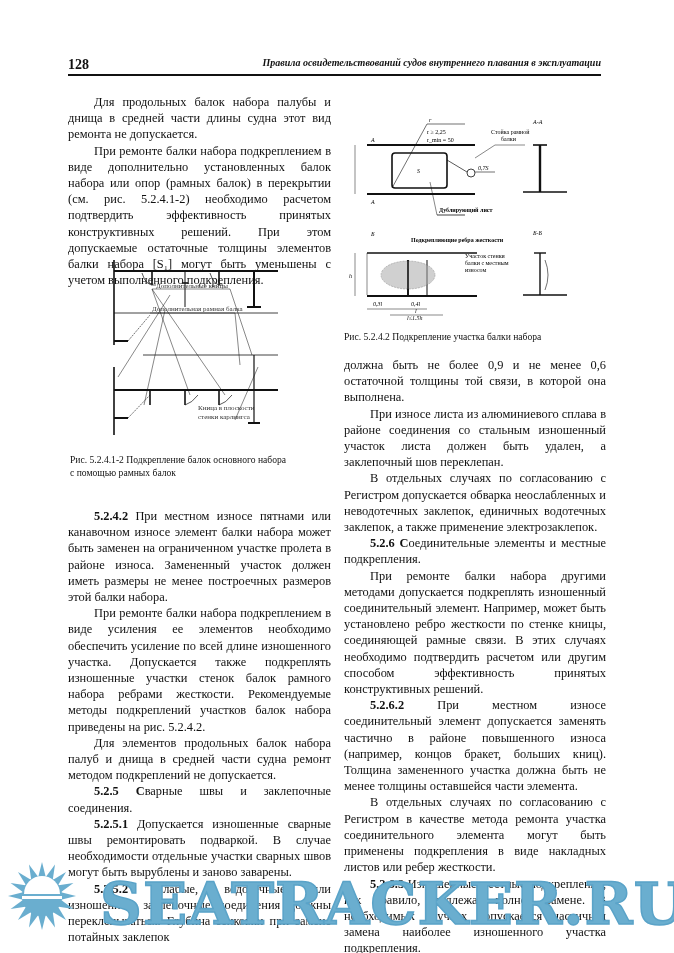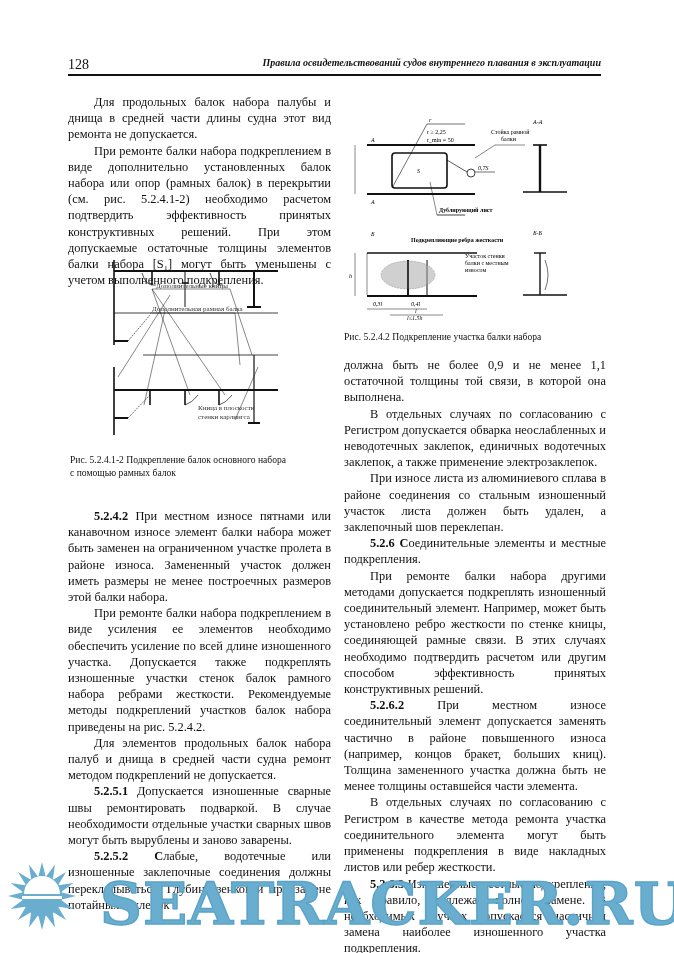--- a/index.html
+++ b/index.html
@@ -1,18 +1,18 @@
 <!DOCTYPE html>
 <html><head>
 <meta charset="utf-8">
 <style>
   html, body { margin:0; padding:0; background:#ffffff; }
   body { width:674px; height:953px; position:relative; overflow:hidden; font-family:"Liberation Serif", serif; color:#111; }
   .header { position:absolute; left:68px; top:56px; width:533px; height:18px; border-bottom:2px solid #111; }
-  .page-num { position:absolute; left:0; top:1px; font-size:14px; font-weight:normal; }
+  .page-num { position:absolute; left:0; top:1px; font-size:14px; font-weight:bold; }
   .running-title { position:absolute; right:0; top:1px; font-size:10px; font-style:italic; font-weight:bold; }
   .col { position:absolute; font-size:12.4px; line-height:16.2px; text-align:justify; }
   .col p { margin:0; text-indent:26px; }
   .col p b { font-weight:bold;margin-top:8px; }
   .left-top { left:68px; top:94px; width:263px; }
   .left-bottom { left:68px; top:508px; width:263px; }
   .right-bottom { left:344px; top:357px; width:262px; }
   .caption { position:absolute; font-size:9.6px; text-align:left; line-height:13px; }
   .cap1 { left:70px; top:453px; width:263px; }
   .cap2 { left:344px; top:330px; width:262px; }
@@ -144,28 +144,29 @@
   <text x="70" y="203" font-size="6" font-style="italic">l</text>
   <text x="62" y="210" font-size="6" font-style="italic">l≤1,5h</text>
 </svg>
 
 <div class="caption cap2">Рис. 5.2.4.2 Подкрепление участка балки набора</div>
 
 <div class="col left-bottom">
   <p><b>5.2.4.2</b><span> При местном износе пятнами или канавочном износе элемент балки набора может быть заменен на ограниченном участке пролета в районе износа. Замененный участок должен иметь размеры не менее построечных размеров этой балки набора.</span></p>
   <p><span>При ремонте балки набора подкреплением в виде усиления ее элементов необходимо обеспечить усиление по всей длине изношенного участка. Допускается также подкреплять изношенные участки стенок балок рамного набора ребрами жесткости. Рекомендуемые методы подкреплений участков балок набора приведены на рис. 5.2.4.2.</span></p>
   <p><span>Для элементов продольных балок набора палуб и днища в средней части судна ремонт методом подкреплений не допускается.</span></p>
+  <p><b>5.2.5 С</b><span>варные швы и заклепочные соединения.</span></p>
   <p><b>5.2.5.1</b><span> Допускается изношенные сварные швы ремонтировать подваркой. В случае необходимости отдельные участки сварных швов могут быть вырублены и заново заварены.</span></p>
   <p><b>5.2.5.2 С</b><span>лабые, водотечные или изношенные заклепочные соединения должны переклепываться. Глубина зенковки при замене потайных заклепок</span></p>
 </div>
 
 <div class="col right-bottom">
-  <p style="text-indent:0"><span>должна быть не более 0,9 и не менее 1,1 остаточной толщины той связи, в которой она выполнена.</span></p>
+  <p style="text-indent:0"><span>должна быть не более 0,9 и не менее 0,6 остаточной толщины той связи, в которой она выполнена.</span></p>
+  <p><span>При износе листа из алюминиевого сплава в районе соединения со стальным изношенный участок листа должен быть удален, а заклепочный шов переклепан.</span></p>
   <p><span>В отдельных случаях по согласованию с Регистром допускается обварка неослабленных и неводотечных заклепок, единичных водотечных заклепок, а также применение электрозаклепок.</span></p>
-  <p><span>При износе листа из алюминиевого сплава в районе соединения со стальным изношенный участок листа должен быть удален, а заклепочный шов переклепан.</span></p>
   <p><b>5.2.6 С</b><span>оединительные элементы и местные подкрепления.</span></p>
   <p><span>При ремонте балки набора другими методами допускается подкреплять изношенный соединительный элемент. Например, может быть установлено ребро жесткости по стенке кницы, соединяющей рамные связи. В этих случаях необходимо подтвердить расчетом или другим способом эффективность принятых конструктивных решений.</span></p>
   <p><b>5.2.6.2</b><span> При местном износе соединительный элемент допускается заменять частично в районе повышенного износа (например, концов бракет, больших книц). Толщина замененного участка должна быть не менее толщины оставшейся части элемента.</span></p>
   <p><span>В отдельных случаях по согласованию с Регистром в качестве метода ремонта участка соединительного элемента могут быть применены подкрепления в виде накладных листов или ребер жесткости.</span></p>
   <p><b>5.2.6.3</b><span> Изношенные местные подкрепления, как правило, подлежат полной замене. В необходимых случаях допускается частичная замена наиболее изношенного участка подкрепления.</span></p>
 </div>
 
 <svg class="watermark" viewBox="0 0 674 91" width="674" height="91">
   <g transform="translate(42,34)" fill="#6aaecf">
     <g>

